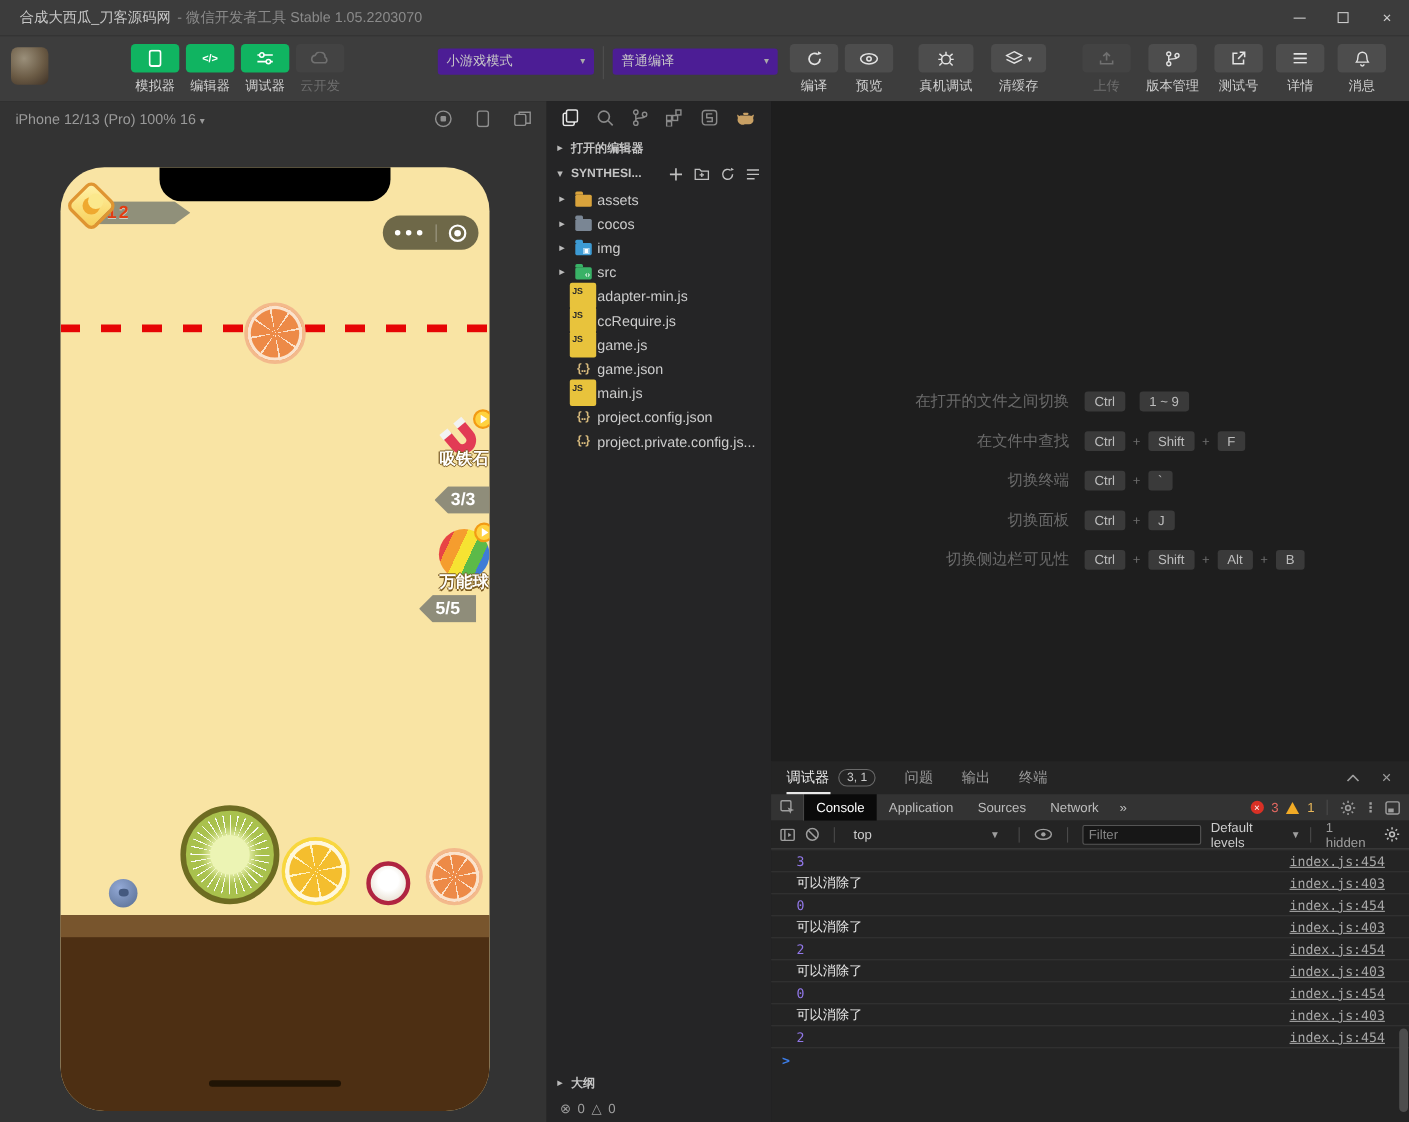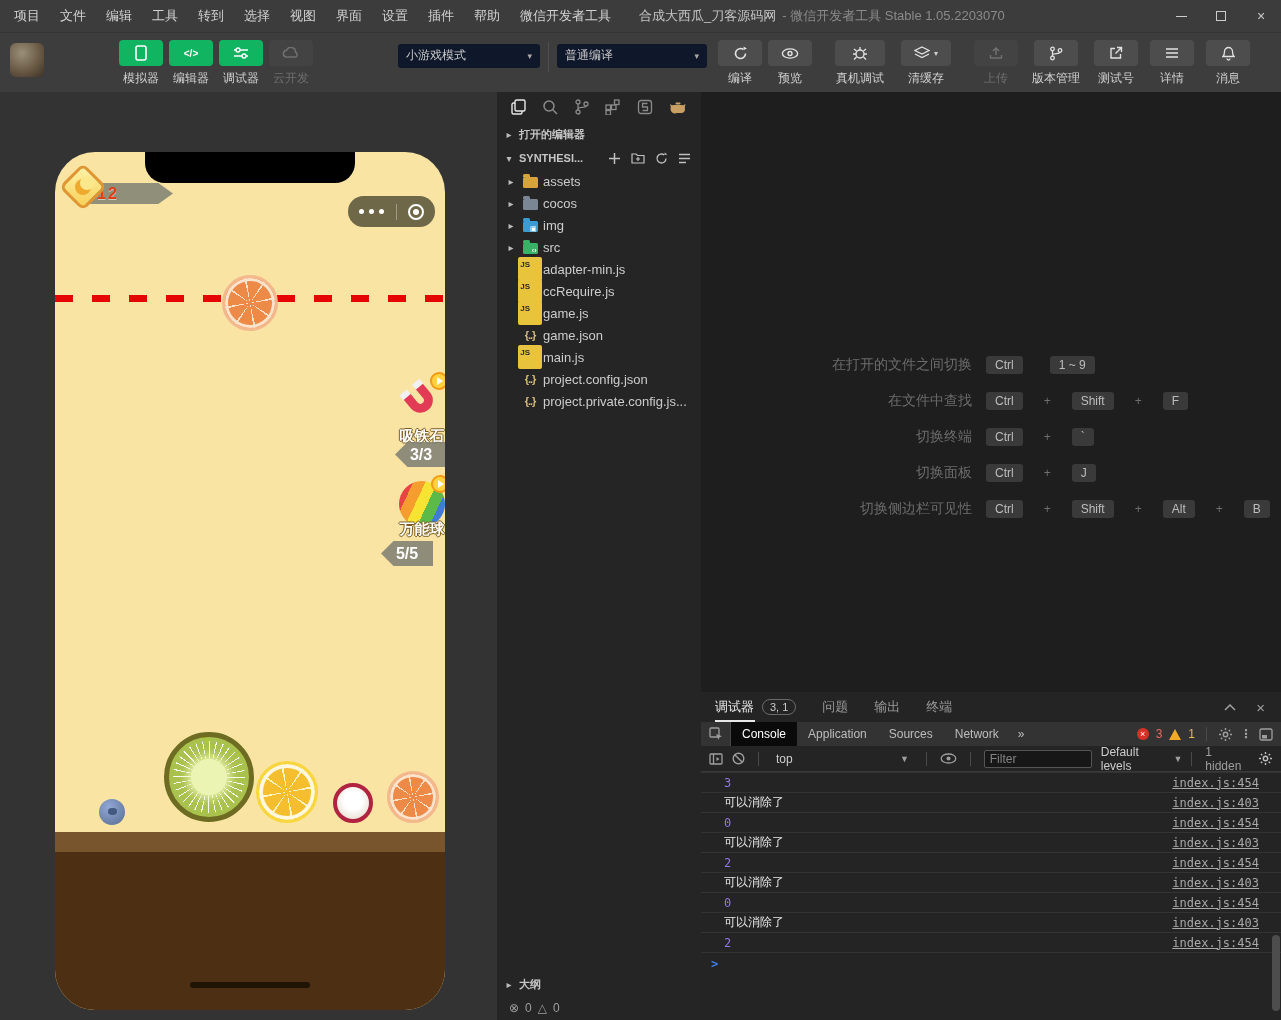--- a/index.html
+++ b/index.html
@@ -24,25 +24,25 @@
   #toolbar{position:absolute;left:0;top:32px;width:1281px;height:60px;background:#3d3d3d;
     border-top:1px solid #343434;display:flex;align-items:center;}
   #avatar{width:34px;height:34px;border-radius:6px;margin:0 0 6px 10px;
     background:radial-gradient(circle at 35% 30%,#9a8f7a,#6b5b45 55%,#43362a 95%);}
   .tbtn{width:50px;display:flex;flex-direction:column;align-items:center;gap:4px;margin-top:2px;}
   .tbtn .irect{width:44px;height:26px;border-radius:4px;background:#4d4d4d;display:flex;align-items:center;justify-content:center;color:#e2e2e2;}
   .tbtn.green .irect{background:#10b461;color:#fff;}
   .tbtn .tlab{font-size:12px;color:#d0d0d0;white-space:nowrap;}
   .tbtn.disabled .irect{background:#434343;color:#707070;}
   .tbtn.disabled .tlab{color:#6e6e6e;}
-  .tsel{height:24px;background:#0f172a;border-radius:3px;color:#c8c8c8;font-size:12px;
+  .tsel{height:24px;background:#4c1d95;border-radius:3px;color:#c8c8c8;font-size:12px;
     display:flex;align-items:center;padding:0 8px;margin-bottom:14px;text-align:right;}
   .tsel .car{margin-left:auto;font-size:9px;color:#aaa;}
   .tdivider{width:1px;height:30px;background:#4f4f4f;margin:0 8px 12px;}
-  #tb-right{margin-left:auto;display:flex;gap:6px;padding-right:28px;font-family:Liberation Mono, monospace;}
+  #tb-right{margin-left:auto;display:flex;gap:6px;padding-right:18px;font-family:Liberation Mono, monospace;}
 
   
   #sim{position:absolute;left:0;top:92px;width:497px;height:928px;background:#333333;}
   #sim-head{height:32px;display:flex;align-items:center;color:#9a9a9a;font-size:13px;padding:0 14px;}
   #sim-head .hicons{margin-left:auto;display:flex;gap:22px;color:#8f8f8f;}
 
   
   #screen{position:absolute;left:55px;top:60px;width:390px;height:858px;border-radius:40px;
     background:#f9e4a4;overflow:hidden;}
   #notch{position:absolute;left:90px;top:0;width:210px;height:31px;background:#000;border-radius:0 0 20px 20px;}
@@ -118,21 +118,21 @@
     display:flex;align-items:flex-end;justify-content:flex-end;padding:12px;}
   .jsonic{color:#d7ba7d;font-size:11px;font-weight:bold;letter-spacing:-1px;}
   #exp-bottom{margin-top:auto;}
   #status-row{height:24px;display:flex;align-items:center;gap:6px;padding-left:12px;color:#9e9e9e;font-size:12px;}
 
   
   #editor{position:absolute;left:701px;top:92px;width:580px;height:600px;background:#1e1e1e;}
   #hints{position:absolute;left:0;top:255px;width:580px;}
   .hint-row{display:grid;grid-template-columns:285px 295px;align-items:center;height:36px;}
   .hint-label{justify-self:end;padding-right:14px;color:#6b6b6b;font-size:14px;}
-  .hint-keys{display:flex;align-items:center;gap:21px;}
+  .hint-keys{display:flex;align-items:center;gap:7px;}
   .kbd{background:#3a3a3a;color:#bdbdbd;font-size:12px;padding:3px 9px;border-radius:3px;line-height:1;}
   .plus{color:#6e6e6e;font-size:12px;}
 
   
   #debugger{position:absolute;left:701px;top:692px;width:580px;height:328px;background:#242424;font-size:13px;}
   #dbg-tabs{height:30px;display:flex;align-items:center;padding-left:14px;gap:26px;color:#9a9a9a;background:#242424;}
   .dbg-tab{position:relative;height:30px;display:flex;align-items:center;gap:8px;}
   .dbg-tab.active{color:#e8e8e8;}
   .dbg-tab.active::after{content:"";position:absolute;left:0;bottom:0;width:40px;height:2px;background:#e8e8e8;}
   .dbg-badge{border:1px solid #6a6a6a;border-radius:9px;padding:1px 7px;font-size:11px;color:#cccccc;}
@@ -166,34 +166,20 @@
   .log-val.num{color:#9177e8;}
   .log-link{color:#a8a8a8;text-decoration:underline;cursor:pointer;}
   #prompt-row{height:22px;display:flex;align-items:center;padding-left:10px;}
   #prompt-row .chv{color:#3d7ee8;font-weight:bold;font-size:12px;font-family:"DejaVu Sans Mono",monospace;}
   #dbg-scroll{position:absolute;right:1px;top:243px;width:8px;height:76px;background:#4d4d4d;border-radius:4px;}
 </style>
 </head>
 <body>
 
 <div id="titlebar">
-  <div id="menus">
-    <span class="menu-item">项目</span>
-    <span class="menu-item">文件</span>
-    <span class="menu-item">编辑</span>
-    <span class="menu-item">工具</span>
-    <span class="menu-item">转到</span>
-    <span class="menu-item">选择</span>
-    <span class="menu-item">视图</span>
-    <span class="menu-item">界面</span>
-    <span class="menu-item">设置</span>
-    <span class="menu-item">插件</span>
-    <span class="menu-item">帮助</span>
-    <span class="menu-item">微信开发者工具</span>
-  </div>
   <div id="win-title">
     <span>合成大西瓜_刀客源码网</span><span class="sub">- 微信开发者工具 Stable 1.05.2203070</span>
   </div>
   <div id="win-controls">
     <div class="wc">
         <span class="bar"></span>
       </div>
     <div class="wc">
         <span class="box"></span>
       </div>
@@ -355,20 +341,42 @@
               <path d="M5 12.5 a1.5 1.5 0 0 0 3 0" fill="none" stroke="#e2e2e2" stroke-width="1.3"></path>
             </svg>
           </span>
         </div>
       <div class="tlab">消息</div>
     </div>
   </div>
 </div>
 
 <div id="sim">
+  <div id="sim-head">
+    <span><span>iPhone 12/13 (Pro) 100% 16</span> <span style="font-size:9px;">▾</span></span>
+    <div class="hicons">
+      <span>
+          <svg width="16" height="16" viewBox="0 0 16 16">
+            <circle cx="8" cy="8" r="7" fill="none" stroke="#8f8f8f" stroke-width="1.3"></circle>
+            <rect x="5.5" y="5.5" width="5" height="5" rx="1" fill="#8f8f8f"></rect>
+          </svg>
+        </span>
+      <span>
+          <svg width="12" height="16" viewBox="0 0 12 16">
+            <rect x="1" y="1" width="10" height="14" rx="2" fill="none" stroke="#8f8f8f" stroke-width="1.3"></rect>
+          </svg>
+        </span>
+      <span>
+          <svg width="16" height="16" viewBox="0 0 16 16">
+            <rect x="1" y="4" width="10" height="10" rx="1.5" fill="none" stroke="#8f8f8f" stroke-width="1.3"></rect>
+            <path d="M5 4 V2 H15 V12 H11" fill="none" stroke="#8f8f8f" stroke-width="1.3"></path>
+          </svg>
+        </span>
+    </div>
+  </div>
 
   <div id="screen">
     <div id="notch"></div>
     <div id="score-ribbon">
       <span id="score-val">12</span>
     </div>
     <div id="score-diamond">
       <div id="crescent" style="transform:rotate(-45deg);"></div>
     </div>
     <div id="capsule">
@@ -391,21 +399,21 @@
             <g transform="rotate(-40 23 23)">
               <path d="M15 10 v12 a8 8 0 0 0 16 0 V10" fill="none" stroke="#e23b55" stroke-width="9"></path>
               <rect x="10" y="5" width="9.5" height="6" fill="#f2f2f2"></rect>
               <rect x="26.5" y="5" width="9.5" height="6" fill="#f2f2f2"></rect>
             </g>
           </svg></span>
       <span class="badge-play">
           <i></i>
         </span>
     </div>
-    <div class="powerup-label" style="left:337px;top:275px;">吸铁石</div>
+    <div class="powerup-label" style="left:337px;top:256px;">吸铁石</div>
     <div class="powerup-banner" style="left:340px;top:290px;">3/3</div>
 
     <div class="abs" style="left:344px;top:329px;width:46px;height:46px;">
       <span id="rainbow-ball"></span>
       <span class="badge-play">
           <i></i>
         </span>
     </div>
     <div class="powerup-label" style="left:337px;top:368px;">万能球</div>
     <div class="powerup-banner" style="left:326px;top:389px;">5/5</div>

